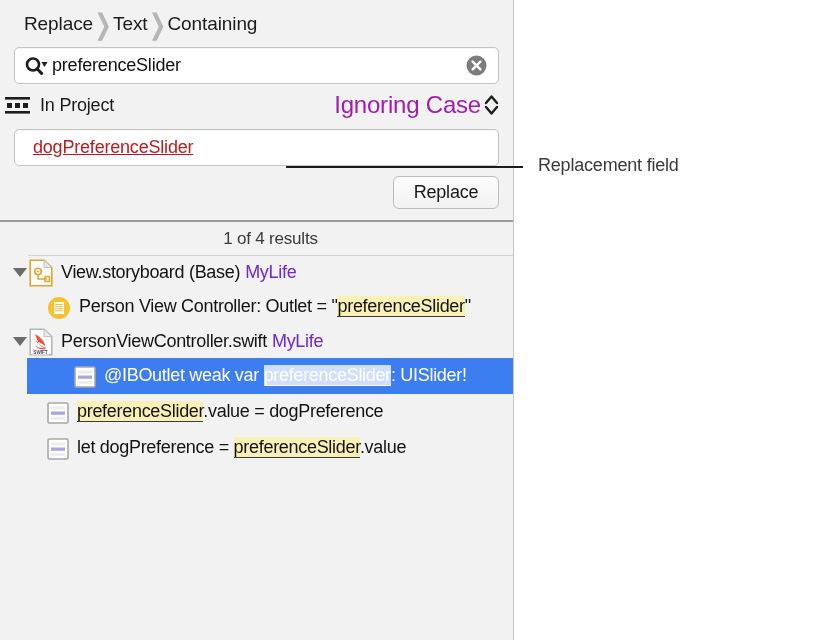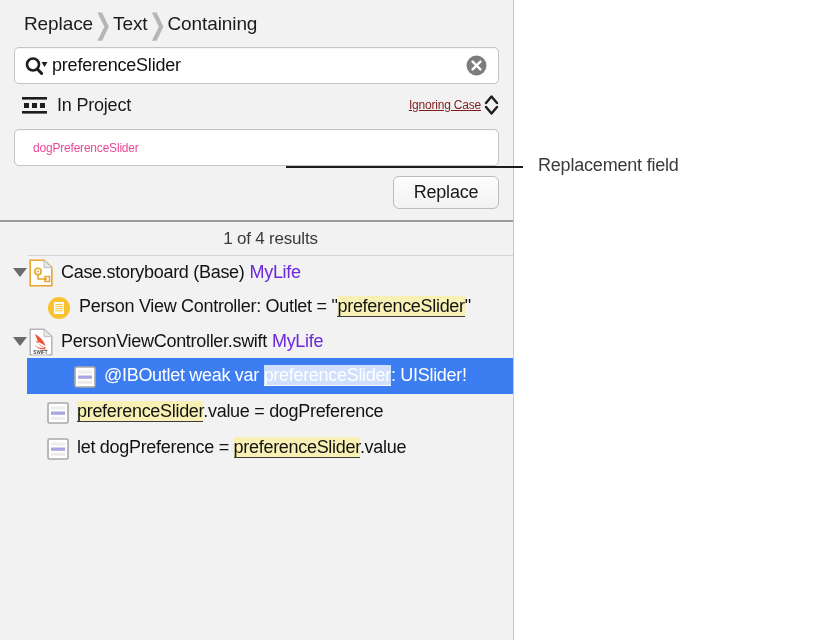--- a/index.html
+++ b/index.html
@@ -87,55 +87,55 @@
     flex: 0 0 auto;
     display: flex;
     align-items: center;
   }
 
   
   #scope-row {
     height: 42px;
     display: flex;
     align-items: center;
-    padding: 0 14px 0 22px;
+    padding: 0 14px 0 5px;
     box-sizing: border-box;
   }
   #scope-icon { margin-right: 10px; display:flex; align-items:center; }
   #scope-label {
     font-size: 18px;
     color: #1b1b1b;
     letter-spacing: -0.2px;
   }
   #scope-spacer { flex: 1 1 auto; }
   #case-label {
-    font-size: 12px;
-    color: #7f1d1d;
-    letter-spacing: -0.2px;
-    text-decoration: underline;
+    font-size: 24px;
+    color: #a21caf;
+    letter-spacing: -0.2px;
   }
   #case-stepper { margin-left: 3px; display:flex; align-items:center; }
 
   
   #replace-row { padding: 3px 14px 0 14px; }
   #replace-field {
     height: 37px;
     background: #ffffff;
     border: 1px solid #c4c4c4;
     border-radius: 5px;
     box-sizing: border-box;
     display: flex;
     align-items: center;
     padding-left: 18px;
     box-shadow: inset 0 1px 1px rgba(0,0,0,0.04);
   }
   #replace-value {
-    font-size: 12px;
-    color: #ec4899;
-    letter-spacing: -0.2px;
+    font-size: 18px;
+    color: #b91c1c;
+    letter-spacing: -0.2px;
+    text-decoration: underline;
   }
 
   
   #buttons-row {
     display: flex;
     justify-content: flex-end;
     align-items: center;
     padding: 10px 14px 0 0;
     gap: 14px;
   }
@@ -341,21 +341,21 @@
         <span class="group-icon">
           <svg width="24" height="28" viewBox="0 0 24 28">
             <path d="M1.2 1.2 H15 L22.8 8.6 V26.8 H1.2 Z" fill="#ffffff" stroke="#e8a42c" stroke-width="1.6"></path>
             <path d="M15 1.2 L15 8.6 L22.8 8.6 Z" fill="#e9e9e9" stroke="#bdbdbd" stroke-width="1"></path>
             <circle cx="9" cy="12.5" r="3.2" fill="none" stroke="#e8a42c" stroke-width="1.6"></circle>
             <circle cx="9" cy="12.5" r="1.1" fill="#e8a42c"></circle>
             <path d="M9 16 L9 20 L18 20" fill="none" stroke="#e8a42c" stroke-width="1.5"></path>
             <rect x="16" y="17.5" width="4.5" height="5" fill="none" stroke="#e8a42c" stroke-width="1.5"></rect>
           </svg>
         </span>
-        <span class="group-name">Case.storyboard (Base)</span>
+        <span class="group-name">View.storyboard (Base)</span>
         <span class="group-project">MyLife</span>
       </div>
       <div class="match-row">
         <span class="match-icon">
           <svg width="24" height="24" viewBox="0 0 24 24">
             <circle cx="12" cy="12" r="11" fill="#f7c22b"></circle>
             <rect x="7" y="6" width="10" height="12" fill="#ffffff"></rect>
             <g stroke="#f7c22b" stroke-width="1">
               <line x1="8.2" y1="8.5" x2="15.8" y2="8.5"></line>
               <line x1="8.2" y1="10.6" x2="15.8" y2="10.6"></line>

